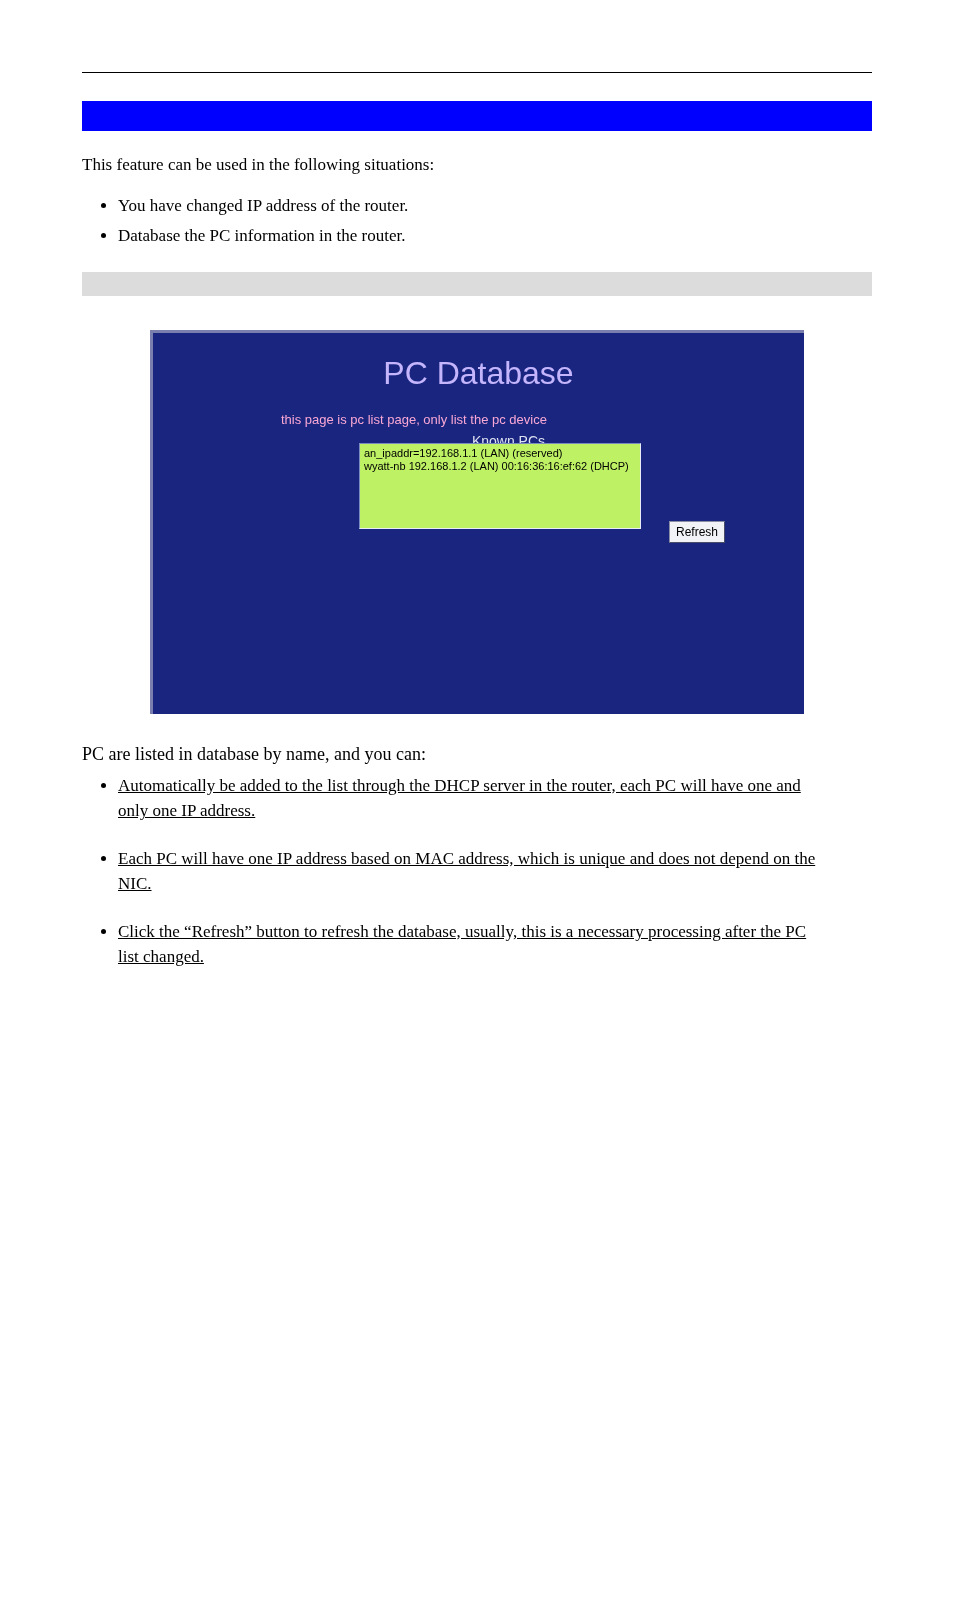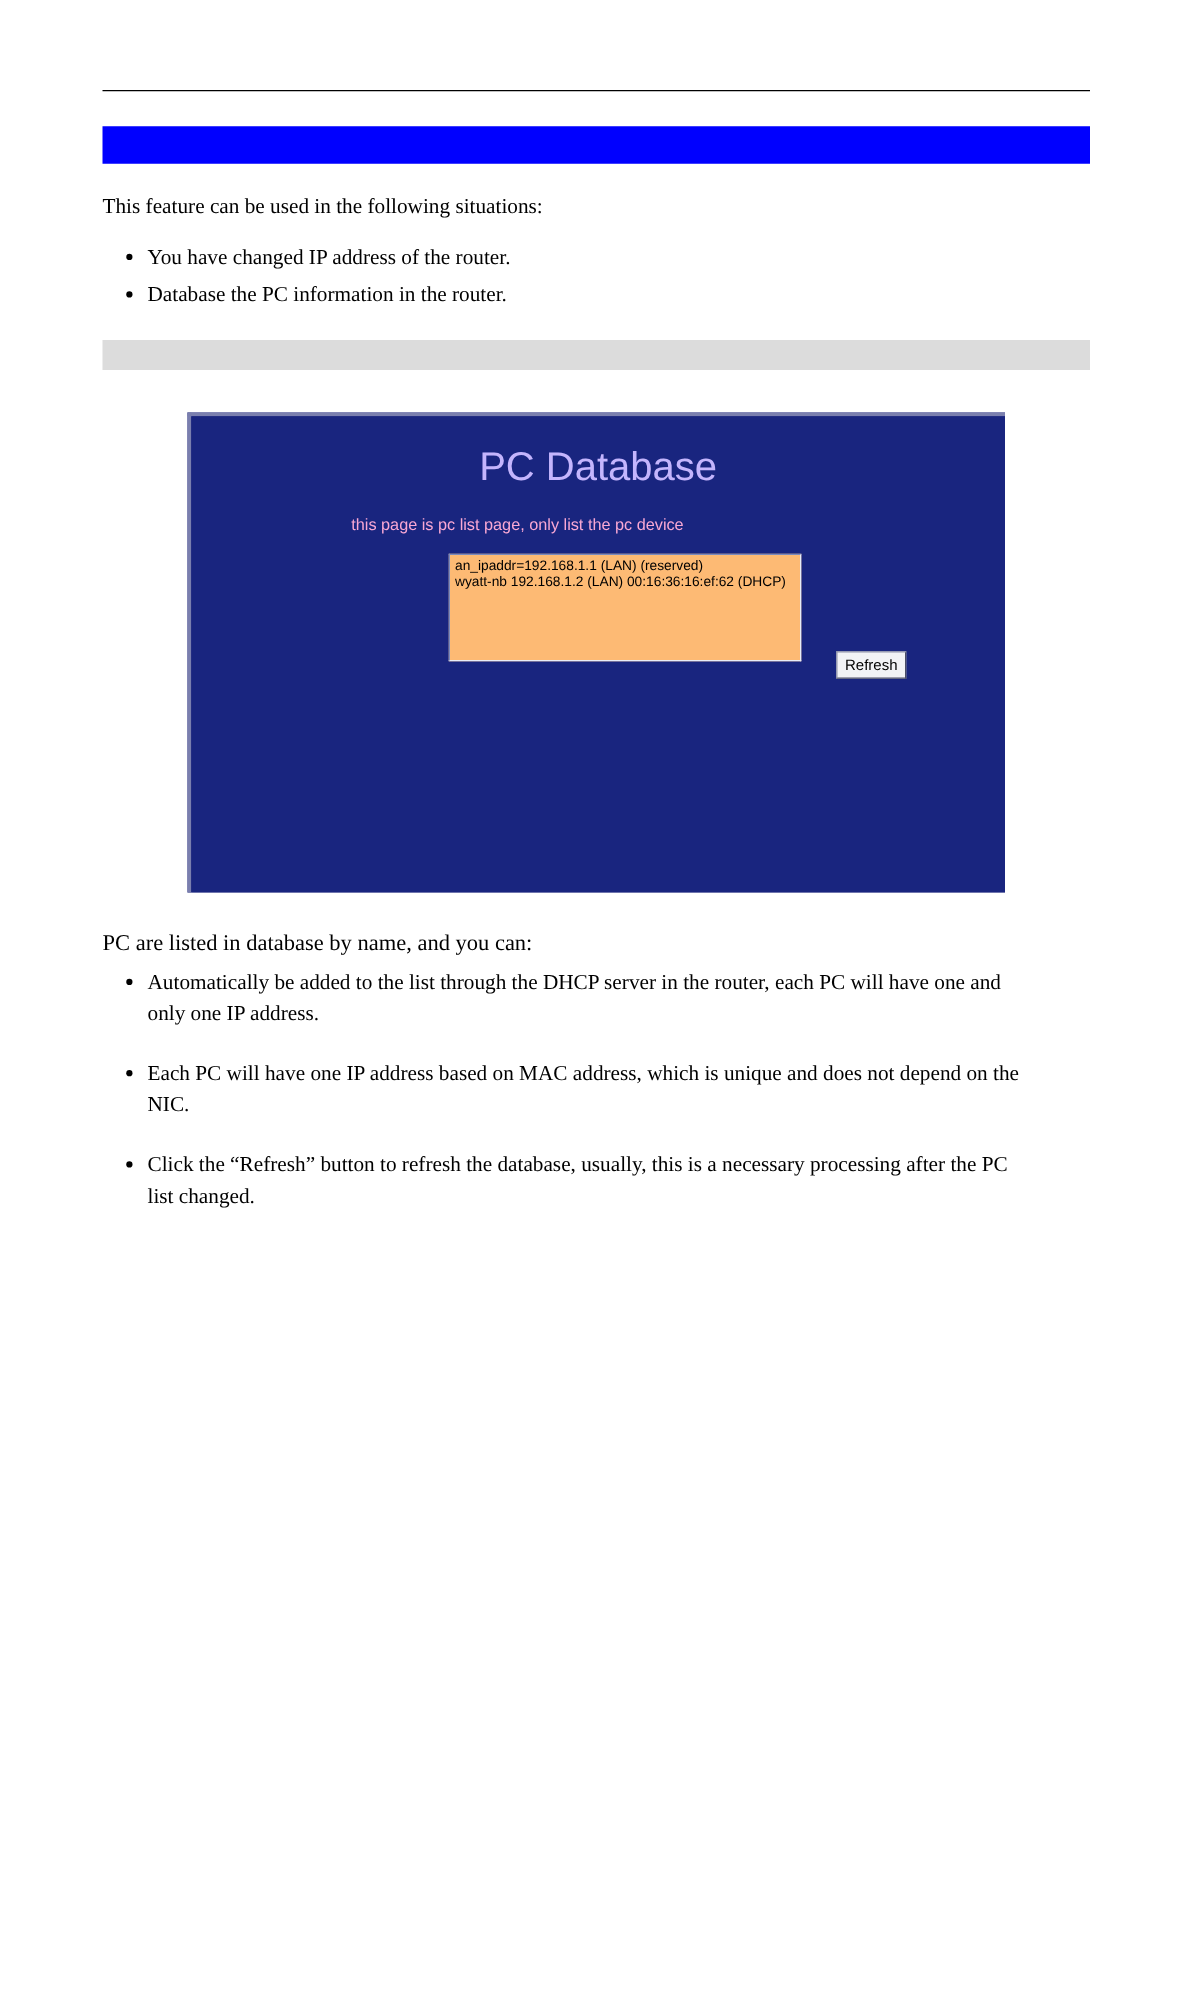--- a/index.html
+++ b/index.html
@@ -10,26 +10,26 @@
   .intro { margin-top: 22px; font-size: 17px; line-height: 1.45; }
   ul.outer { list-style: disc; padding-left: 36px; margin-top: 14px; font-size: 17px; line-height: 1.65; }
   ul.outer li { margin-bottom: 2px; }
   .sub-bar { background: #DCDCDC; width: 100%; height: 24px; margin: 22px 0 34px 0; }
   .router-wrap { width: 100%; display: flex; justify-content: center; margin-bottom: 30px; }
   .router-frame { width: 654px; height: 384px; background: #1a237a; border-left: 3px solid #7a7fae; border-top: 3px solid #7a7fae; position: relative; overflow: hidden; }
   .router-inner { position: absolute; inset: 0; background: #19257f; }
   .rt-title { color: #c4b5fd; font-family: Arial, Helvetica, sans-serif; font-size: 32px; font-weight: 400; text-align: center; padding-top: 22px; }
   .rt-sub { color: #f9a8d4; font-family: Arial, Helvetica, sans-serif; font-size: 13px; text-align: left; padding-left: 128px; padding-top: 20px; }
   .rt-known { color: #dfe2f2; font-family: Arial, Helvetica, sans-serif; font-size: 14px; text-align: center; padding-top: 6px; padding-left: 60px; }
-  .rt-listbox { position: absolute; left: 206px; top: 110px; width: 282px; height: 86px; background: #fdba74; border: 1px solid #7a8bbf; border-right-color: #e8ecf8; border-bottom-color: #e8ecf8; padding: 3px 4px; font-family: Arial, Helvetica, sans-serif; font-size: 11px; color: #000; line-height: 1.25; overflow: hidden; }
+  .rt-listbox { position: absolute; left: 206px; top: 110px; width: 282px; height: 86px; background: #bef264; border: 1px solid #7a8bbf; border-right-color: #e8ecf8; border-bottom-color: #e8ecf8; padding: 3px 4px; font-family: Arial, Helvetica, sans-serif; font-size: 11px; color: #000; line-height: 1.25; overflow: hidden; }
   .rt-listbox .row { white-space: nowrap; }
   .rt-refresh { position: absolute; left: 516px; top: 188px; width: 56px; height: 22px; background: #f2f3f6; border: 1px solid #8b8fa6; border-right-color: #4a4d66; border-bottom-color: #4a4d66; font-family: Arial, Helvetica, sans-serif; font-size: 12px; text-align: center; line-height: 20px; cursor: pointer; }
   .below-intro { font-size: 18px; margin: 8px 0 8px 0; }
   ul.notes { list-style: disc; padding-left: 36px; font-size: 17px; line-height: 1.5; }
-  ul.notes li { margin-bottom: 22px; max-width: 700px; }
+  ul.notes li { margin-bottom: 22px; max-width: 700px; text-decoration: underline; }
 </style>
 </head>
 <body>
 
 <div class="page">
   <hr class="hr">
 
   <div class="title-bar"></div>
 
   <p class="intro">This feature can be used in the following situations:</p>
@@ -39,20 +39,21 @@
     <li><span>Database the PC information in the router.</span></li>
   </ul>
 
   <div class="sub-bar"></div>
 
   <div class="router-wrap">
     <div class="router-frame">
       <div class="router-inner">
         <div class="rt-title">PC Database</div>
         <div class="rt-sub">this page is pc list page, only list the pc device</div>
+        <div class="rt-known">Known PCs</div>
         <div class="rt-listbox">
           <div class="row">an_ipaddr=192.168.1.1 (LAN) (reserved)</div>
           <div class="row">wyatt-nb 192.168.1.2 (LAN) 00:16:36:16:ef:62 (DHCP)</div>
         </div>
         <div class="rt-refresh">Refresh</div>
       </div>
     </div>
   </div>
 
   <p class="below-intro">PC are listed in database by name, and you can:</p>

